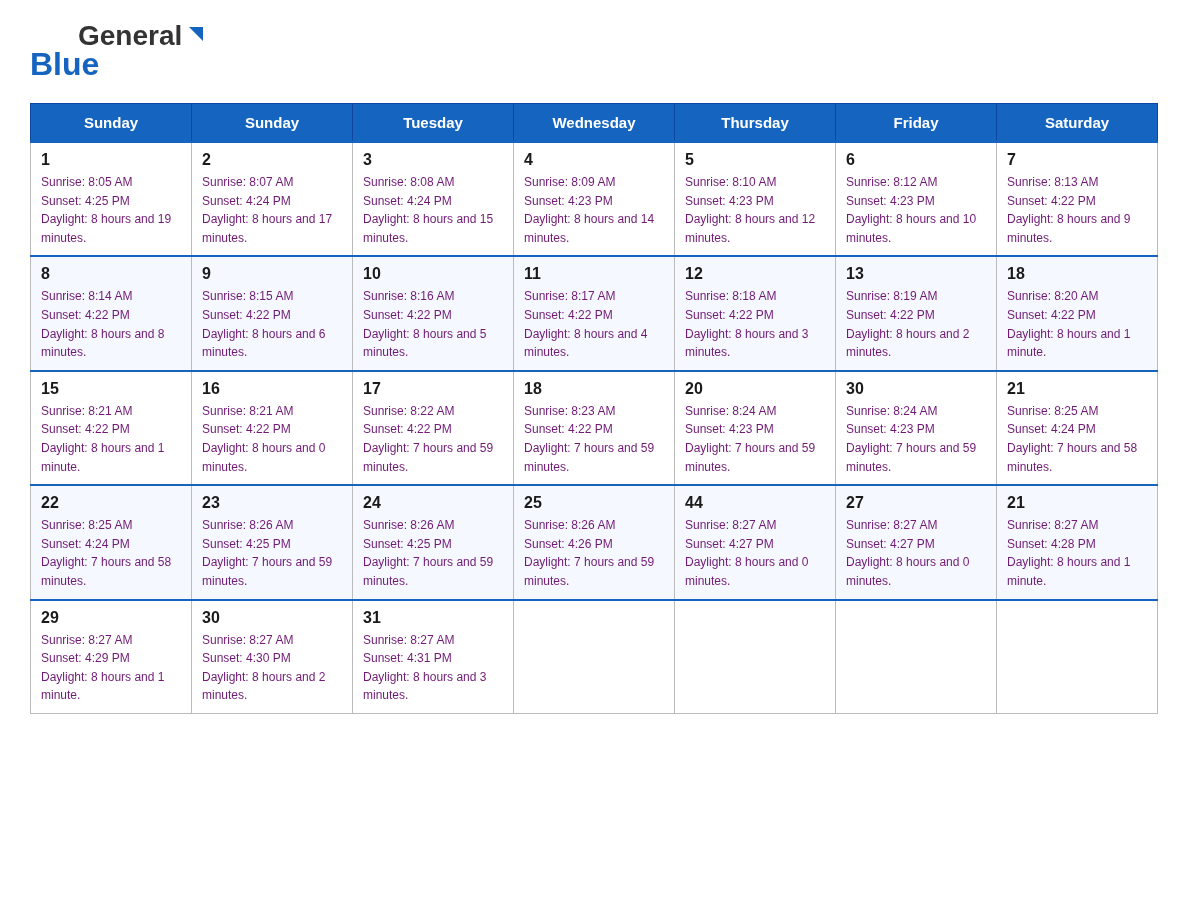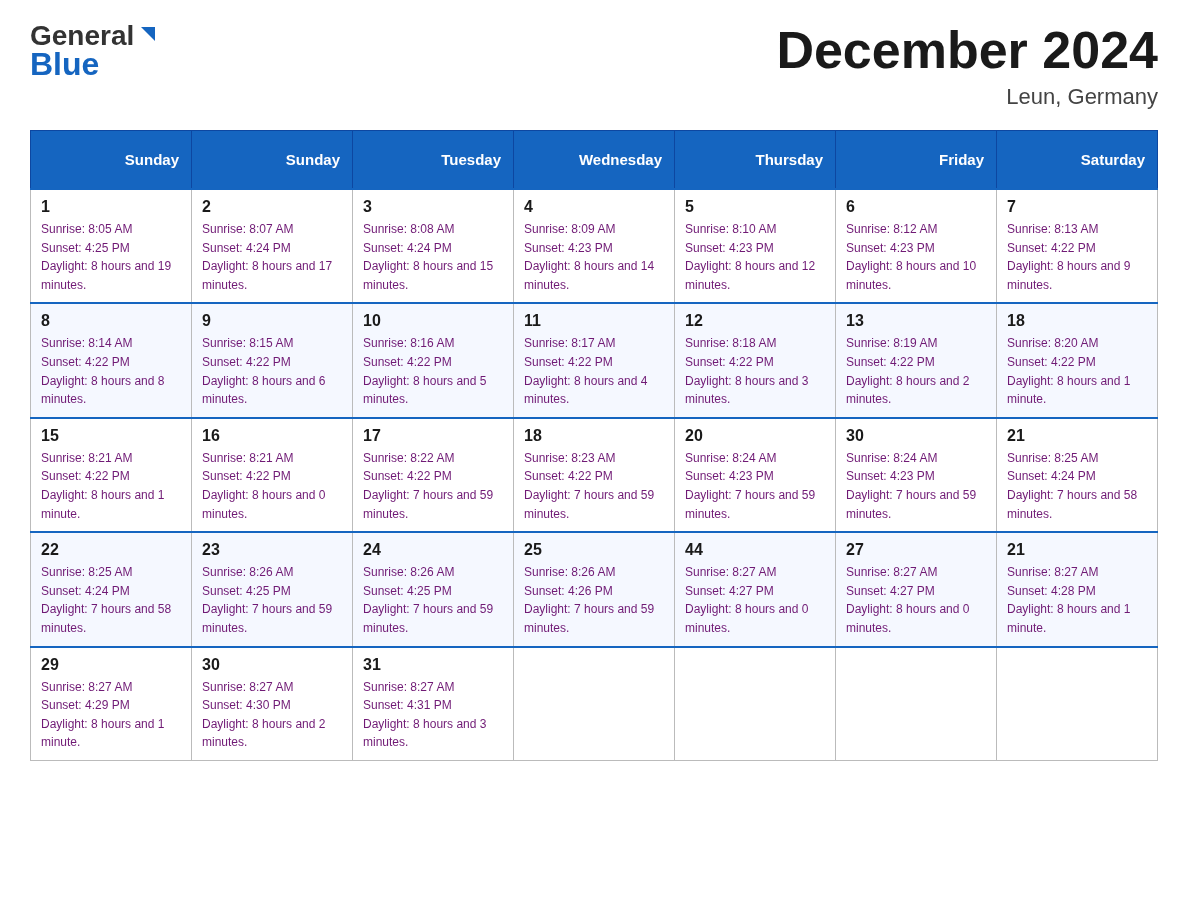--- a/index.html
+++ b/index.html
@@ -38,22 +38,22 @@
     }
     table {
       width: 100%;
       border-collapse: collapse;
     }
     th {
       background-color: #1565c0;
       color: #fff;
       font-size: 15px;
       font-weight: bold;
-      padding: 20px 12px;
-      text-align: right;
+      padding: 10px 12px;
+      text-align: center;
       border: 1px solid #0d47a1;
     }
     td {
       border: 1px solid #bbb;
       vertical-align: top;
       padding: 8px 10px;
       width: calc(100% / 7);
       min-height: 100px;
     }
     .day-number {
@@ -83,32 +83,28 @@
     tbody tr td + td {
       border-top: 2px solid #1565c0;
     }
   </style>
 </head>
 <body>
 
 <div class="header">
   <div class="logo">
     <div style="display:flex;align-items:center;">
-      <span class="logo-general" style="font-size:28px;font-weight:bold;color:#333;">General</span>
+      <span class="logo-general" style="font-size:28px;font-weight:bold;color:#333;margin-left:48px;">General</span>
       <span style="display:inline-block;margin-left:3px;">
         <svg width="22" height="22" viewBox="0 0 22 22">
           <polygon points="4,4 18,4 18,18" fill="#1565c0"></polygon>
         </svg>
       </span>
     </div>
     <span class="logo-blue" style="font-size:32px;font-weight:bold;color:#1565c0;margin-top:-6px;">Blue</span>
-  </div>
-  <div class="title-area">
-    <div class="month-title">December 2024</div>
-    <div class="location">Leun, Germany</div>
   </div>
 </div>
 
 <table>
   <thead>
     <tr>
       <th>Sunday</th>
       <th>Sunday</th>
       <th>Tuesday</th>
       <th>Wednesday</th>

